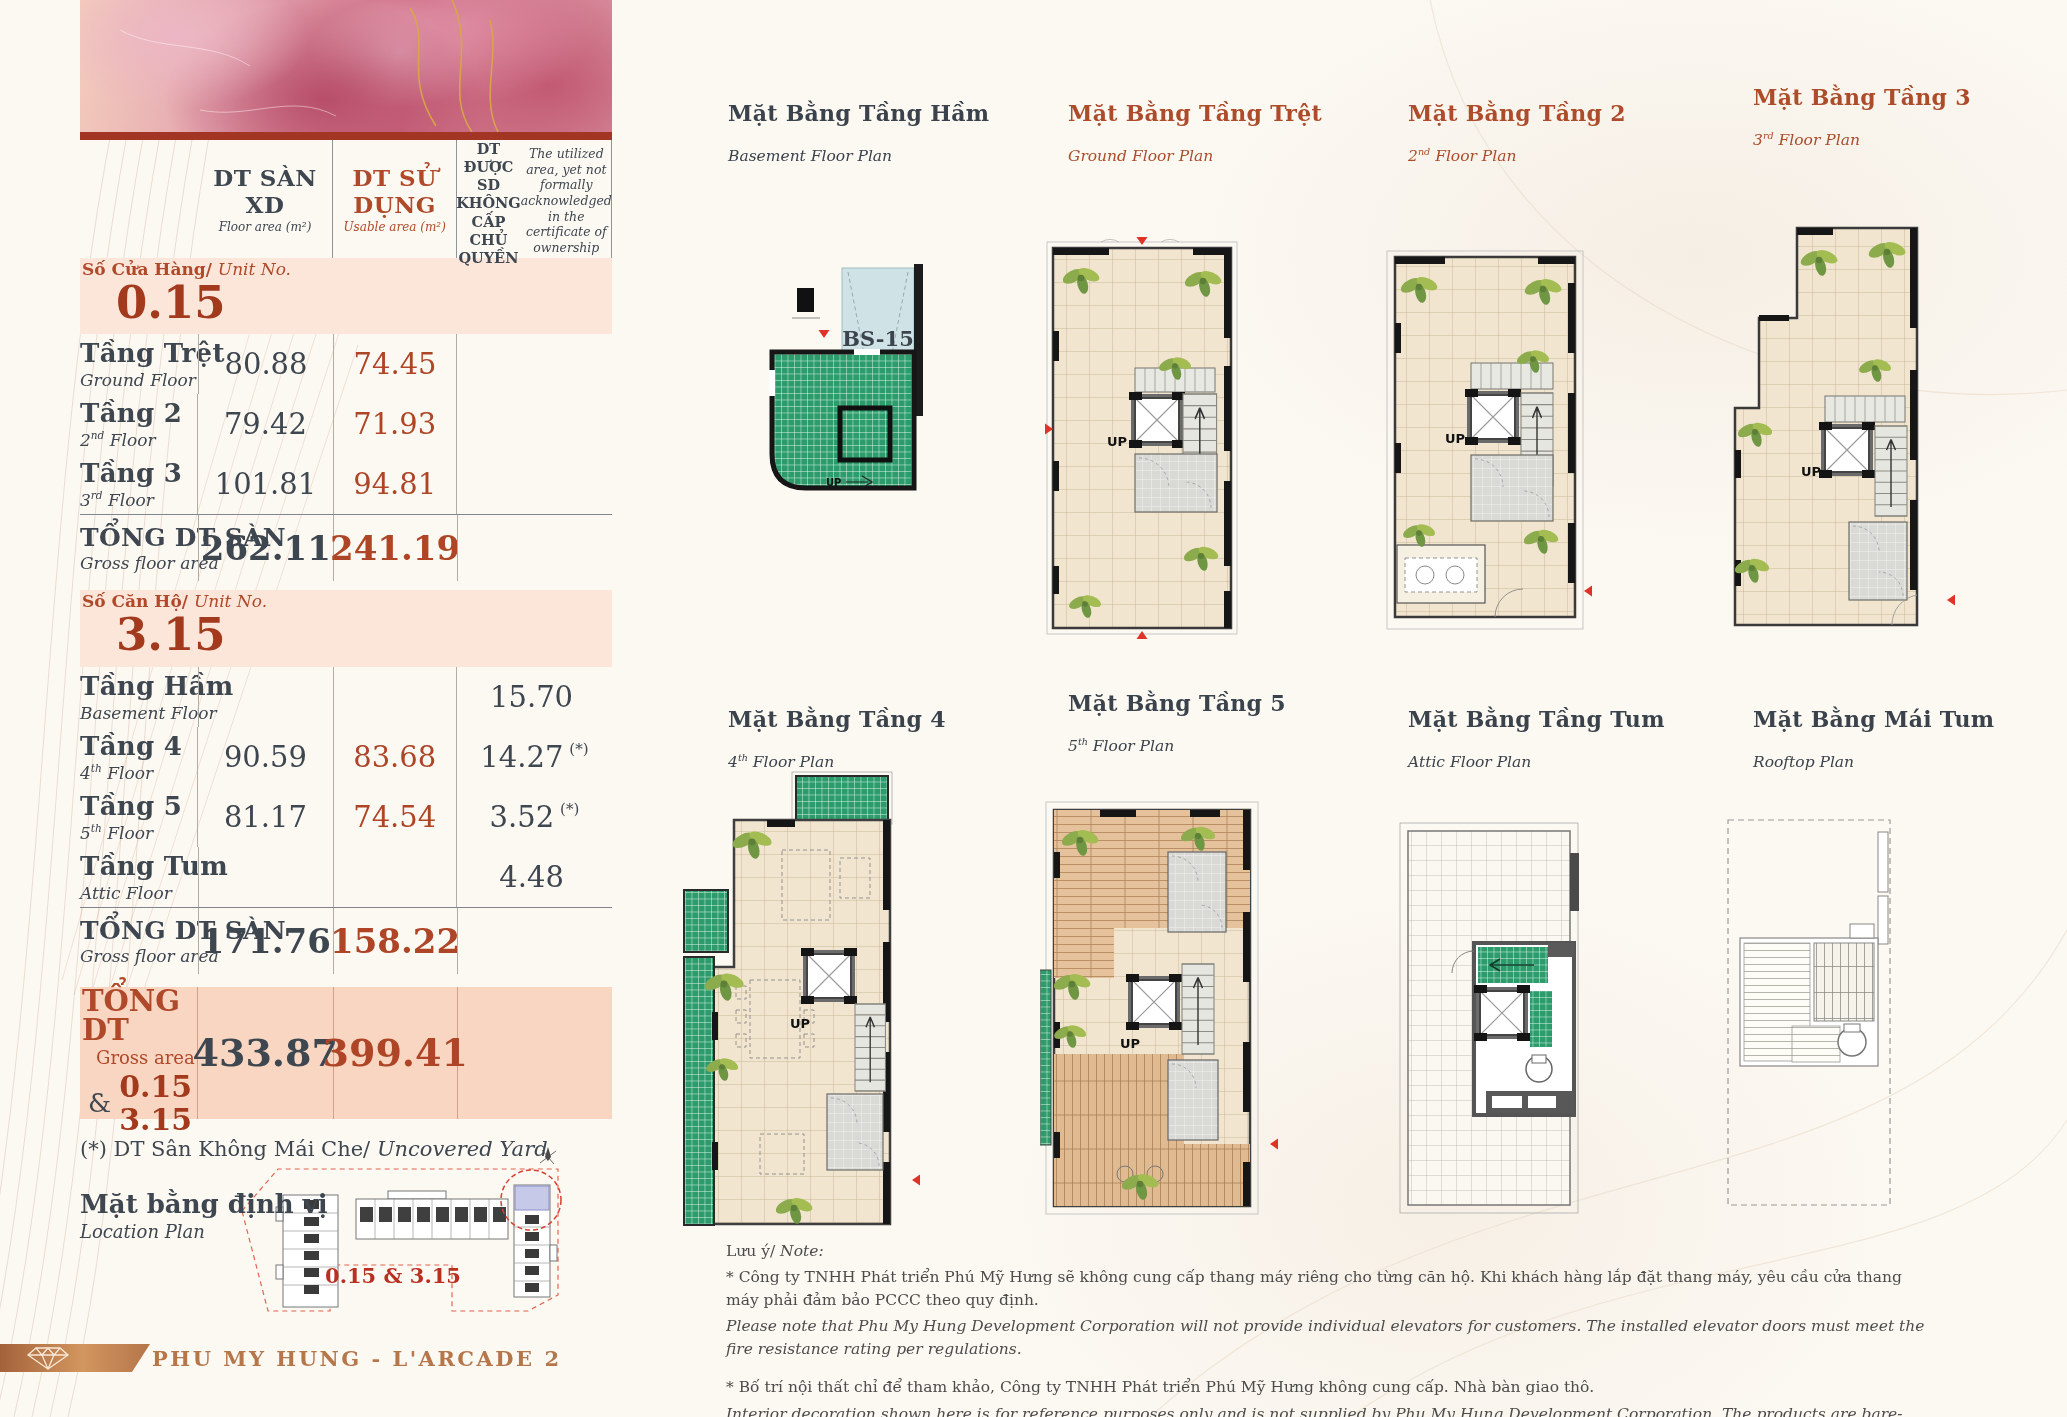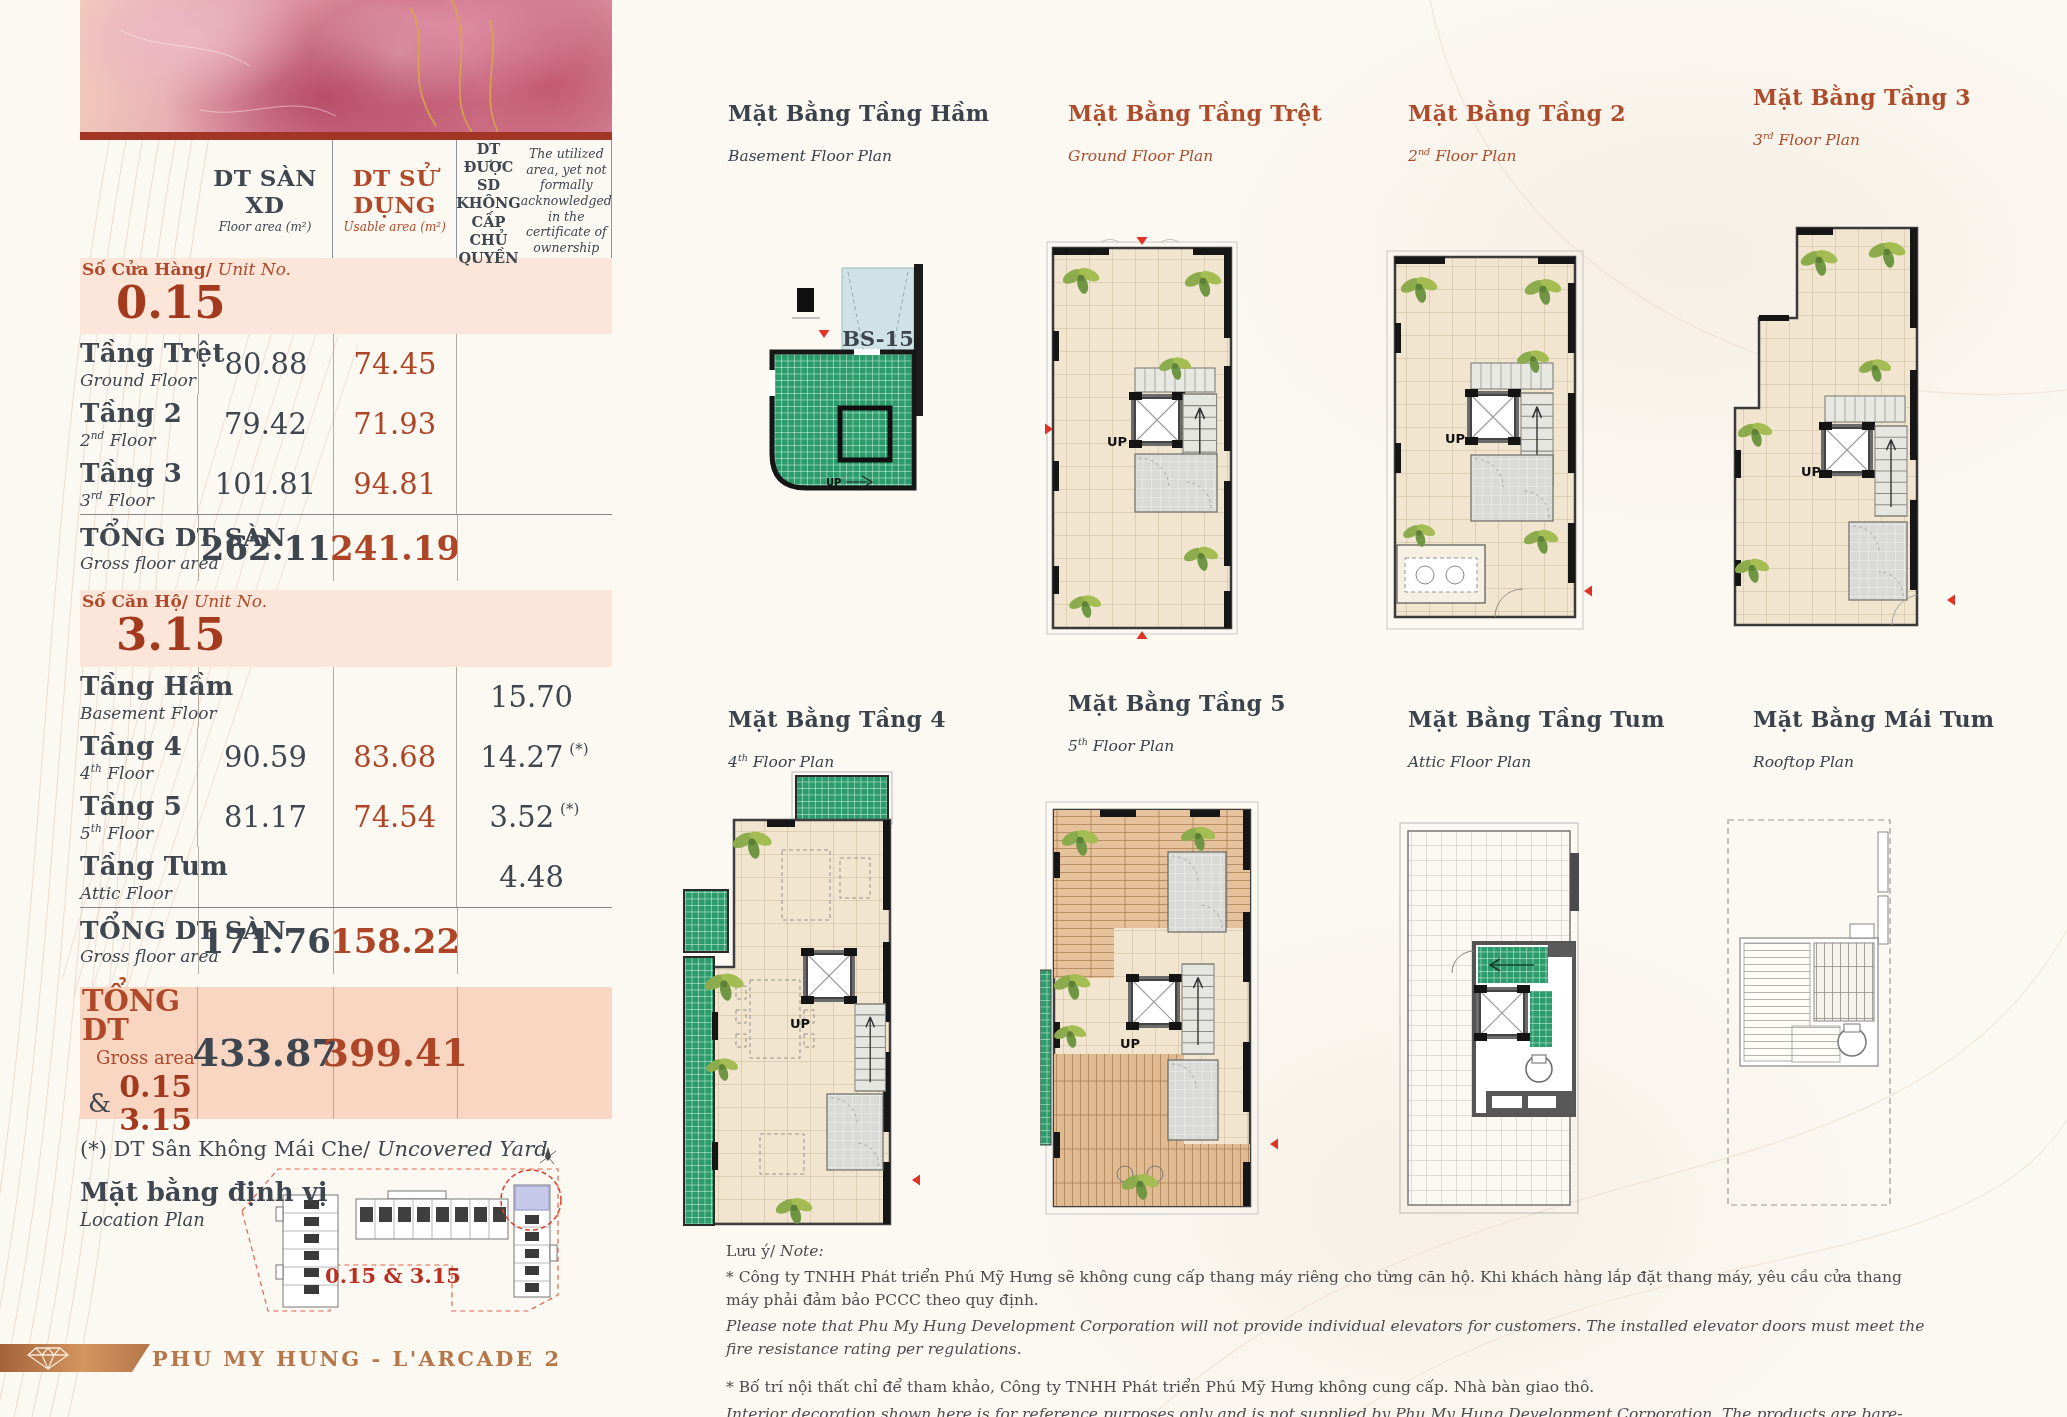--- a/index.html
+++ b/index.html
@@ -60,21 +60,21 @@
   .summary .amp-row{display:flex;align-items:center;margin-left:6px}
   .summary .amp{font-size:26px;color:#3e4650;margin-right:8px}
   .summary .units{display:flex;flex-direction:column}
   .summary .units span{font-size:30px;font-weight:bold;color:#a33a1e;line-height:1.1}
   .summary .s1,.summary .s2,.summary .s3{display:flex;align-items:center;justify-content:center}
   .summary .s1{width:135px;border-left:1px solid rgba(150,80,50,.4);font-size:38px;font-weight:bold}
   .summary .s2{width:123px;border-left:1px solid rgba(150,80,50,.4);font-size:38px;font-weight:bold;color:#ad4526}
   .summary .s3{width:156px;border-left:1px solid rgba(150,80,50,.4)}
   .footnote{margin-top:18px;font-size:21px}
   .footnote .en{font-style:italic}
-  .loc-label{margin-top:16px}
+  .loc-label{margin-top:28px}
   .loc-label .vi{font-size:26px;font-weight:bold}
   .loc-label .en{font-size:18px;font-style:italic;margin-top:2px}
 
   
   .ptitle{position:absolute;width:310px;z-index:2}
   .ptitle h3{margin:0;font-size:22px;font-weight:bold;letter-spacing:.3px}
   .ptitle .sub{font-size:15.5px;font-style:italic;margin-top:20px}
   .ptitle.dark{color:#3a424c}
   .ptitle.red{color:#ad4c2a}
   sup{font-size:62%}

